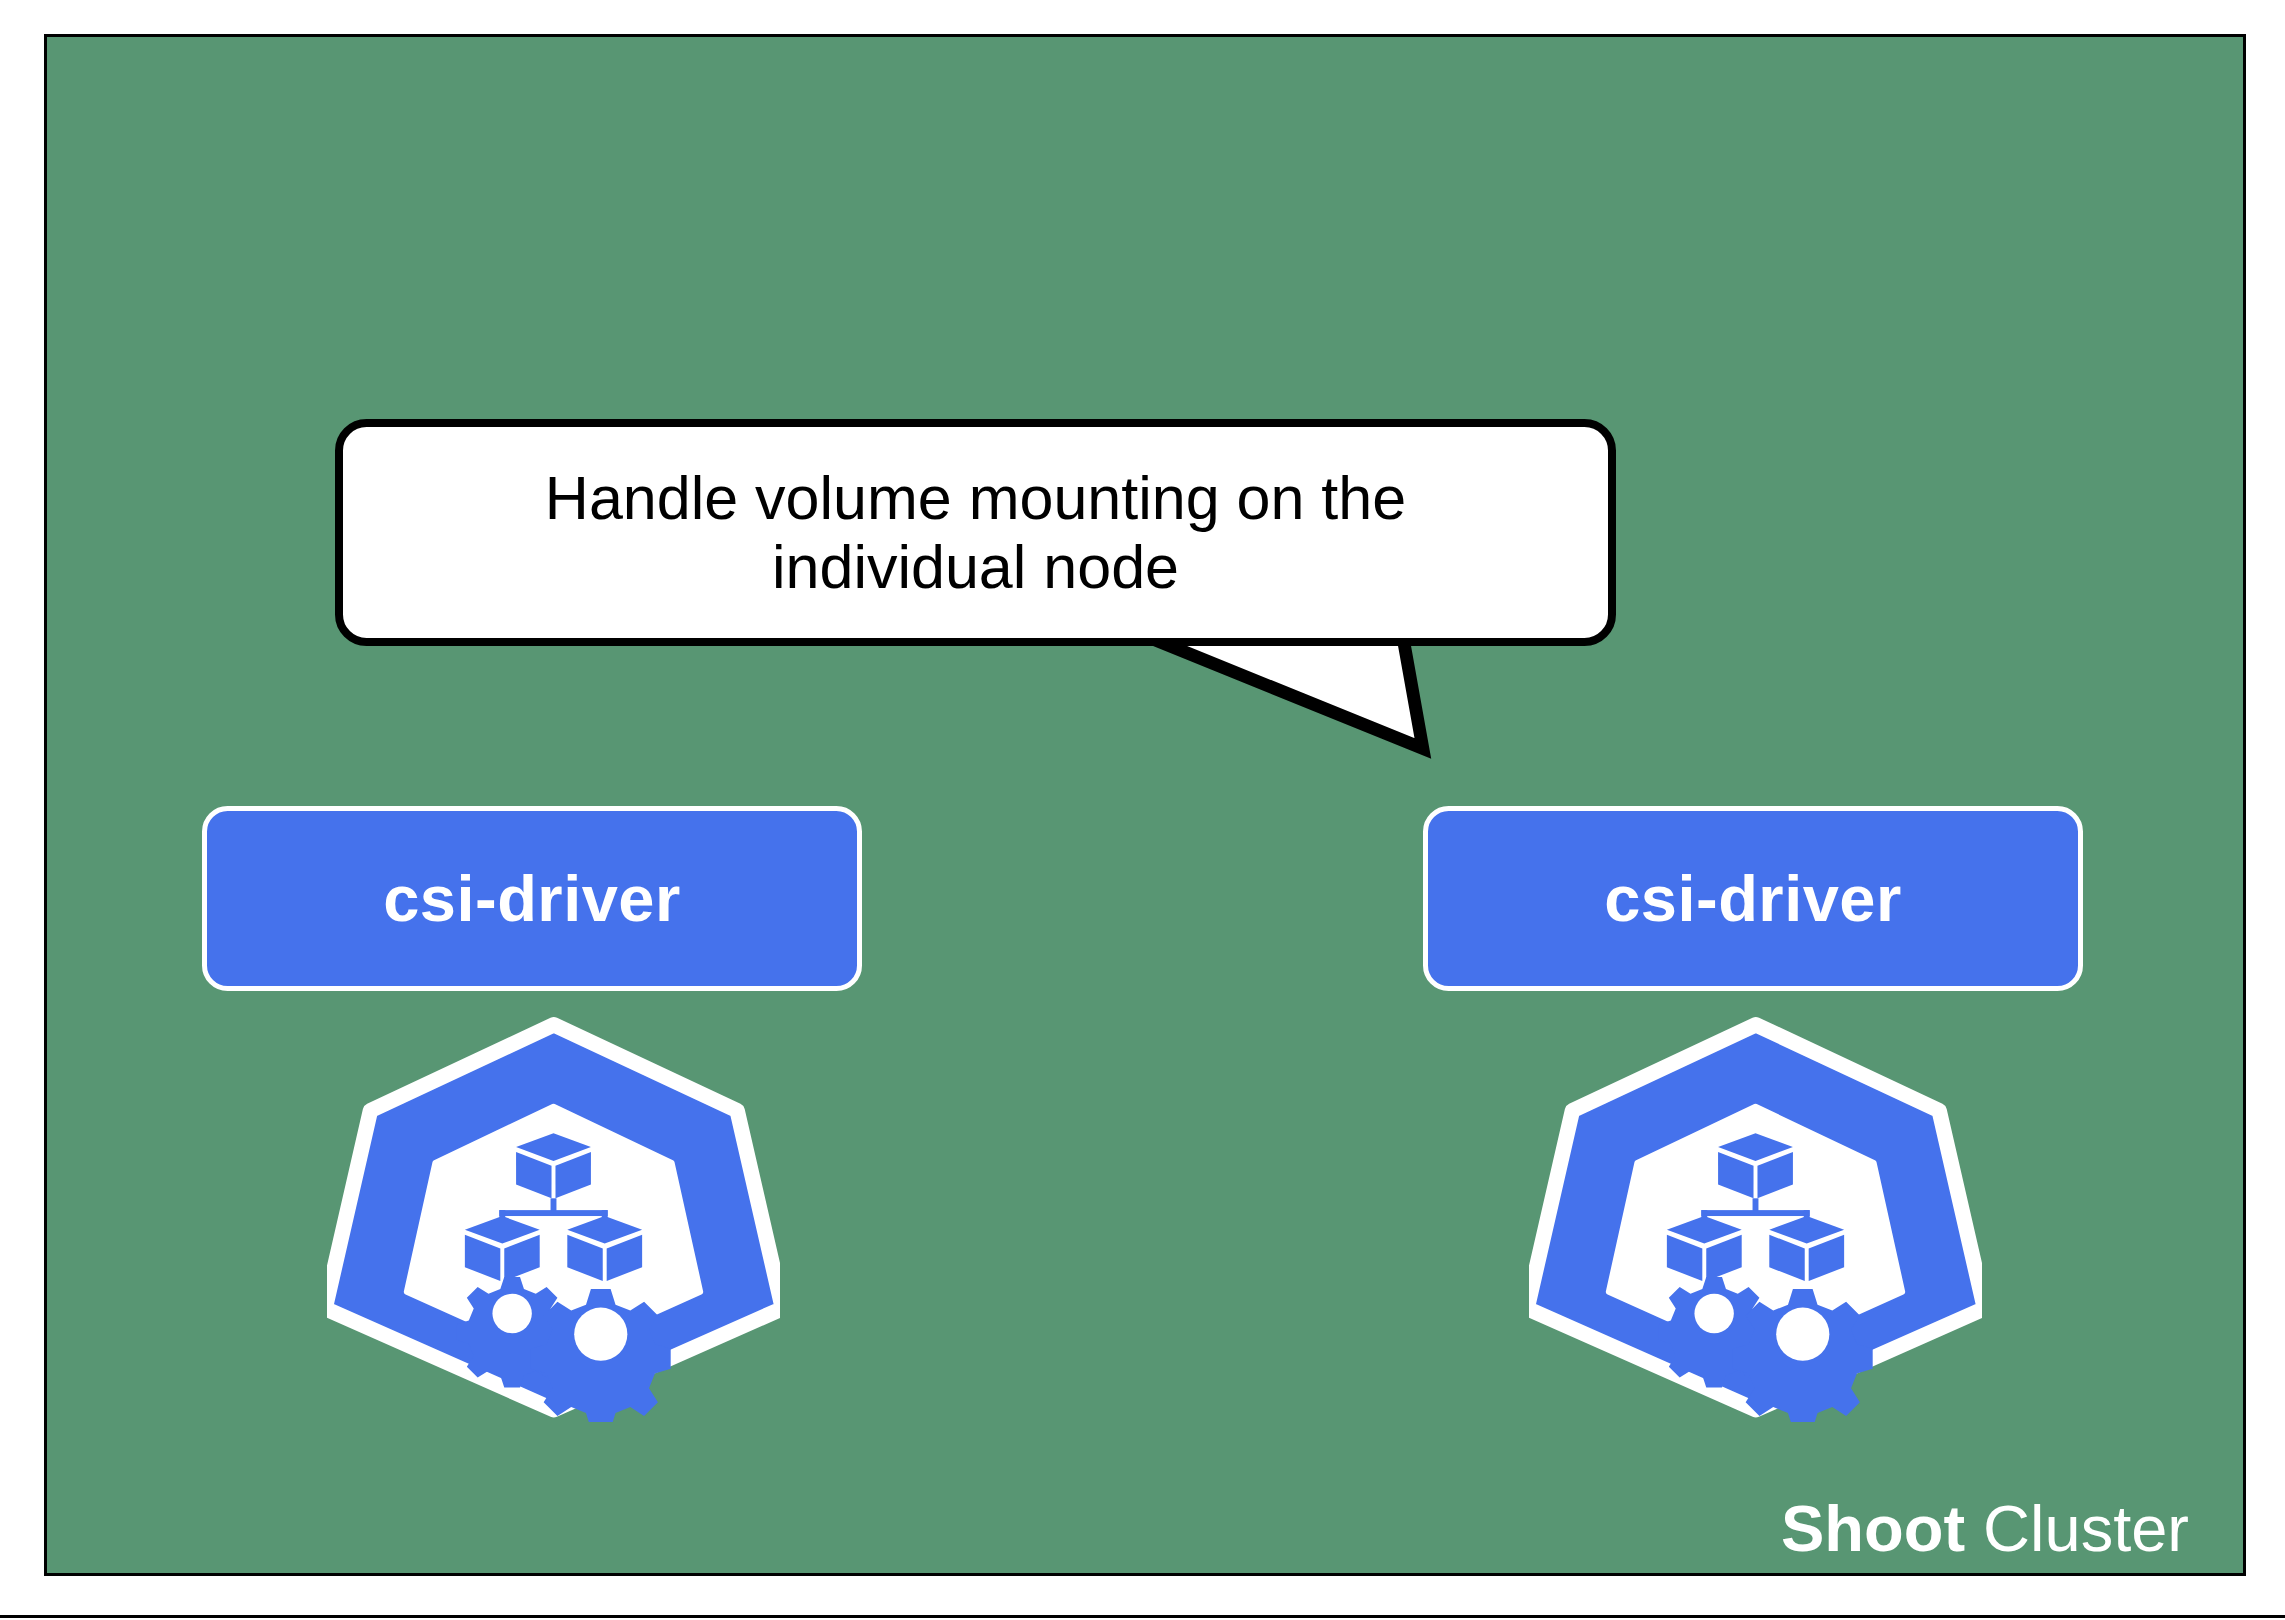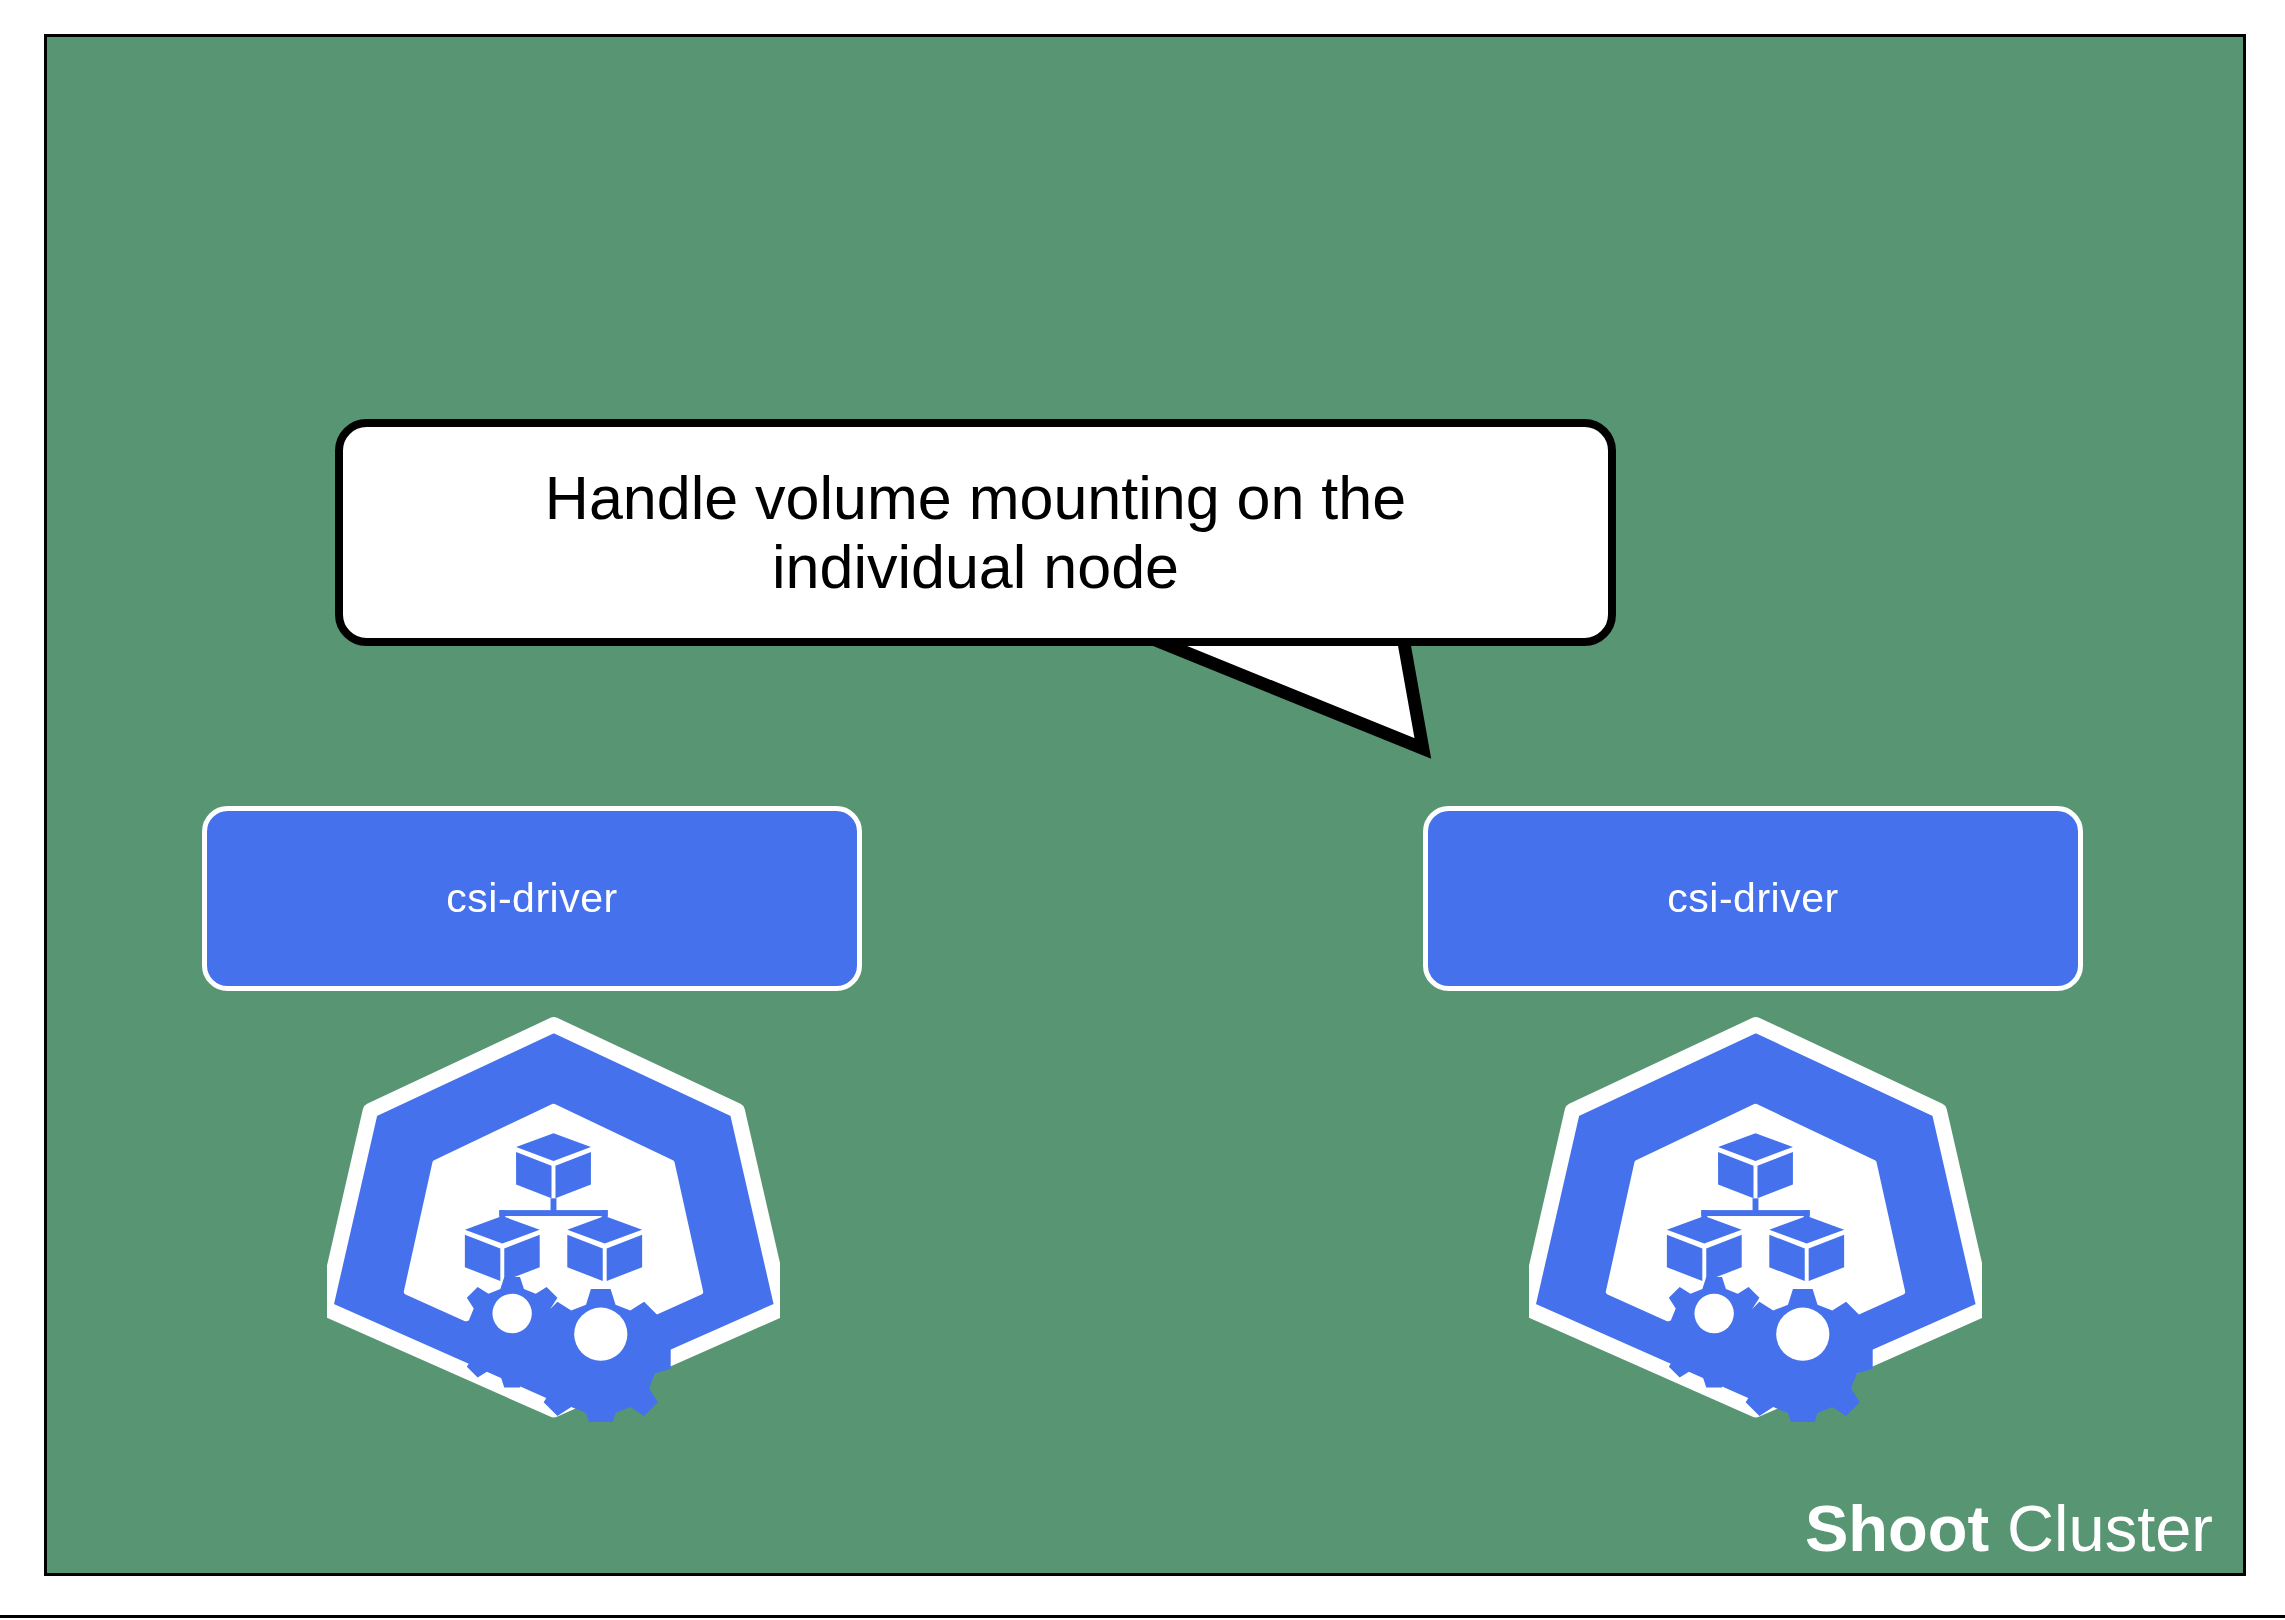--- a/index.html
+++ b/index.html
@@ -78,42 +78,42 @@
     border: 5.9px solid #ffffff;
     border-radius: 25.6px;
     box-sizing: border-box;
     display: flex;
     align-items: center;
     justify-content: center;
     z-index: 4;
   }
   .csi-box .csi-label {
     color: #ffffff;
-    font-size: 41px;
-    font-weight: 400;
+    font-size: 65px;
+    font-weight: 700;
     letter-spacing: 0.5px;
     white-space: nowrap;
   }
   .csi-left  { left: 202px;  top: 806px; width: 660px; height: 185px; }
   .csi-right { left: 1423px; top: 806px; width: 660px; height: 185px; }
 
   
   .node-icon {
     position: absolute;
     width: 453px;
     height: 409px;
     z-index: 4;
   }
   .node-left  { left: 327px;  top: 1013px; }
   .node-right { left: 1529px; top: 1013px; }
 
   
   .cluster-caption {
     position: absolute;
-    right: 72px;
+    right: 96px;
     bottom: 54px;
     color: #ffffff;
     font-size: 65px;
     letter-spacing: 0px;
     white-space: nowrap;
     z-index: 7;
   }
   .cluster-caption .b { font-weight: 700; }
   .cluster-caption .n { font-weight: 400; }
 

